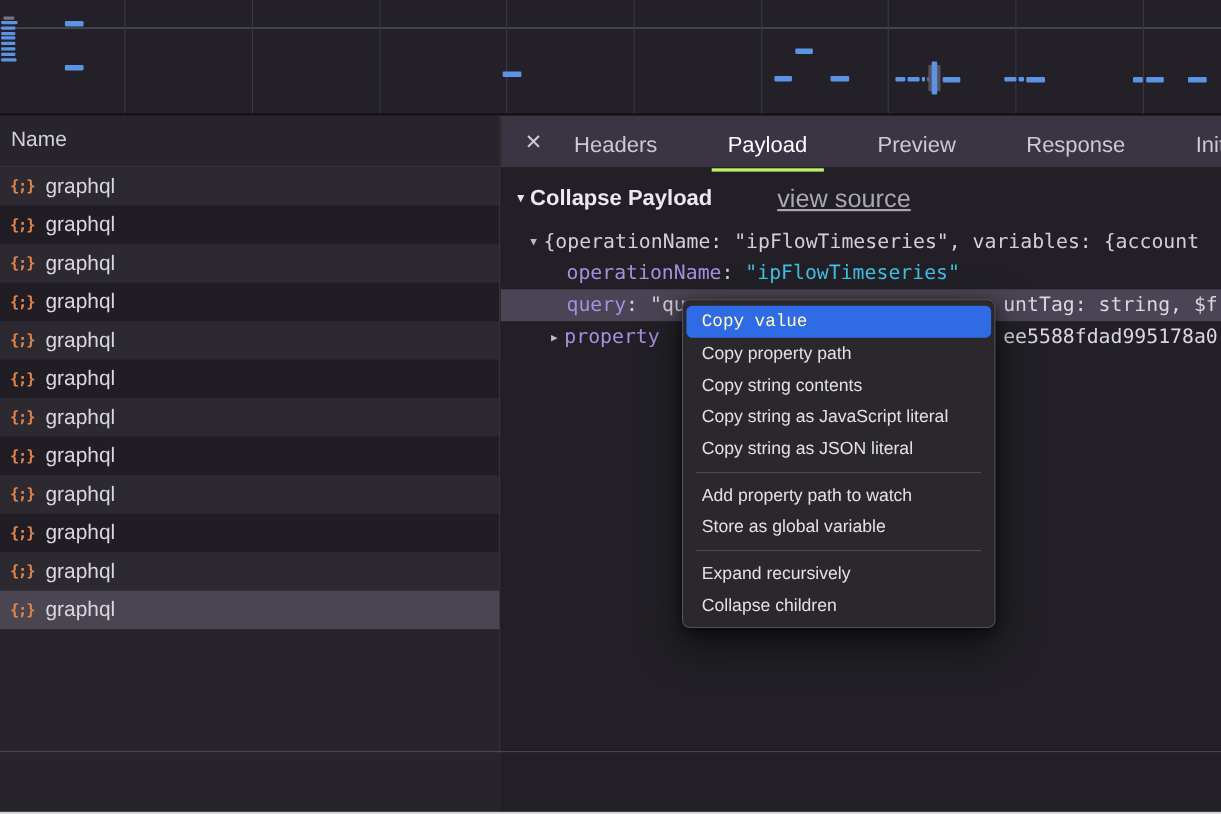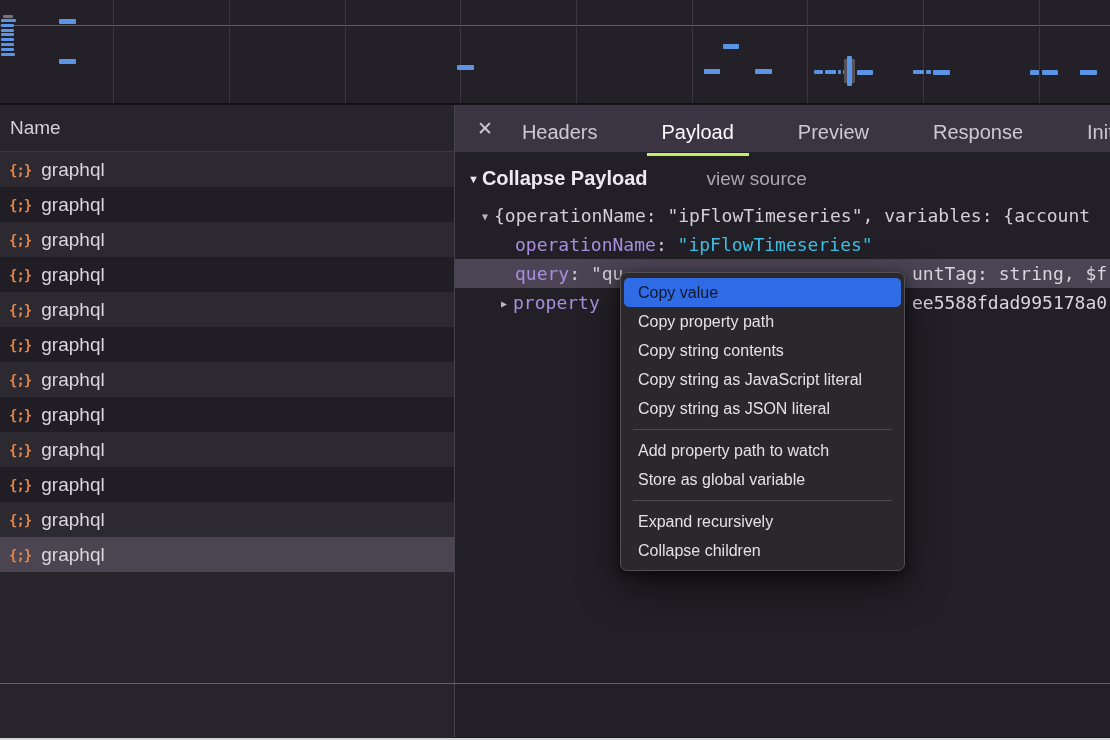--- a/index.html
+++ b/index.html
@@ -37,21 +37,21 @@
           color:#cdc9d4;font-size:20px;}
   .close-btn{margin-left:22px;font-size:19px;cursor:default;}
   .tabs{display:flex;margin-left:14px;height:40px;gap:34px;}
   .tab{height:47px;display:flex;align-items:center;padding:0 15px;box-sizing:border-box;cursor:default;}
   .tab.active{color:#fdfcfe;border-bottom:3px solid #bef264;padding-top:3px;}
   .overflow-btn{margin-left:12px;font-size:26px;color:#cdc9d4;line-height:1;}
 
   .payload-header{display:flex;align-items:center;margin:15px 0 0 13px;}
   .ph-triangle{font-size:11px;color:#e8e6ec;margin-right:3px;}
   .ph-title{font-weight:bold;font-size:20px;color:#eceaf0;}
-  .ph-viewsource{margin-left:59px;font-size:19px;color:#aaa7b1;}
+  .ph-viewsource{margin-left:59px;font-size:23px;color:#aaa7b1;text-decoration:underline;}
 
   .tree{margin-top:11px;font-family:"DejaVu Sans Mono",monospace;font-size:18px;color:#d2cfd7;}
   .tree-row{height:29px;line-height:29px;white-space:nowrap;position:relative;}
   .tree-row.highlight{background:#4a4454;}
   .tri{display:inline-block;font-size:10px;color:#bcb8c3;vertical-align:2px;margin-right:6px;}
   .indent1{padding-left:27px;}
   .indent2{padding-left:60px;}
   .indent2b{padding-left:46px;}
   .key{color:#a78fe0;}
   .sep{color:#d2cfd7;}
@@ -65,21 +65,21 @@
   .footer-left{position:absolute;left:0;top:0;width:454px;height:54px;background:#27252b;}
   .footer-right{position:absolute;left:455px;top:0;width:655px;height:54px;background:#222026;}
   .bottom-strip{position:absolute;left:0;top:738px;width:1110px;height:2px;background:#d6d5d8;}
 
   
   .context-menu{position:absolute;left:620px;top:272px;width:285px;box-sizing:border-box;
                 background:#2a282c;border:1px solid #525055;border-radius:7px;
                 box-shadow:0 14px 38px rgba(0,0,0,.6),0 3px 10px rgba(0,0,0,.45);
                 padding:5px 0;z-index:20;font-size:16px;color:#e3e1e6;}
   .menu-item{height:29px;line-height:29px;padding-left:14px;margin:0 3px;border-radius:5px;cursor:default;}
-  .menu-item.highlighted{background:#2f6be4;color:#0f172a;}
+  .menu-item.highlighted{background:#2f6be4;color:#fef9c3;font-family:Liberation Mono, monospace;}
   .menu-sep{height:1px;background:#4c4a50;margin:6px 12px;}
 </style>
 </head>
 <body>
 
 <div id="screen">
 
   <div class="overview" id="ov">
     <div class="ov-hline"></div>
   <div class="gridline" style="left: 113px;"></div>

